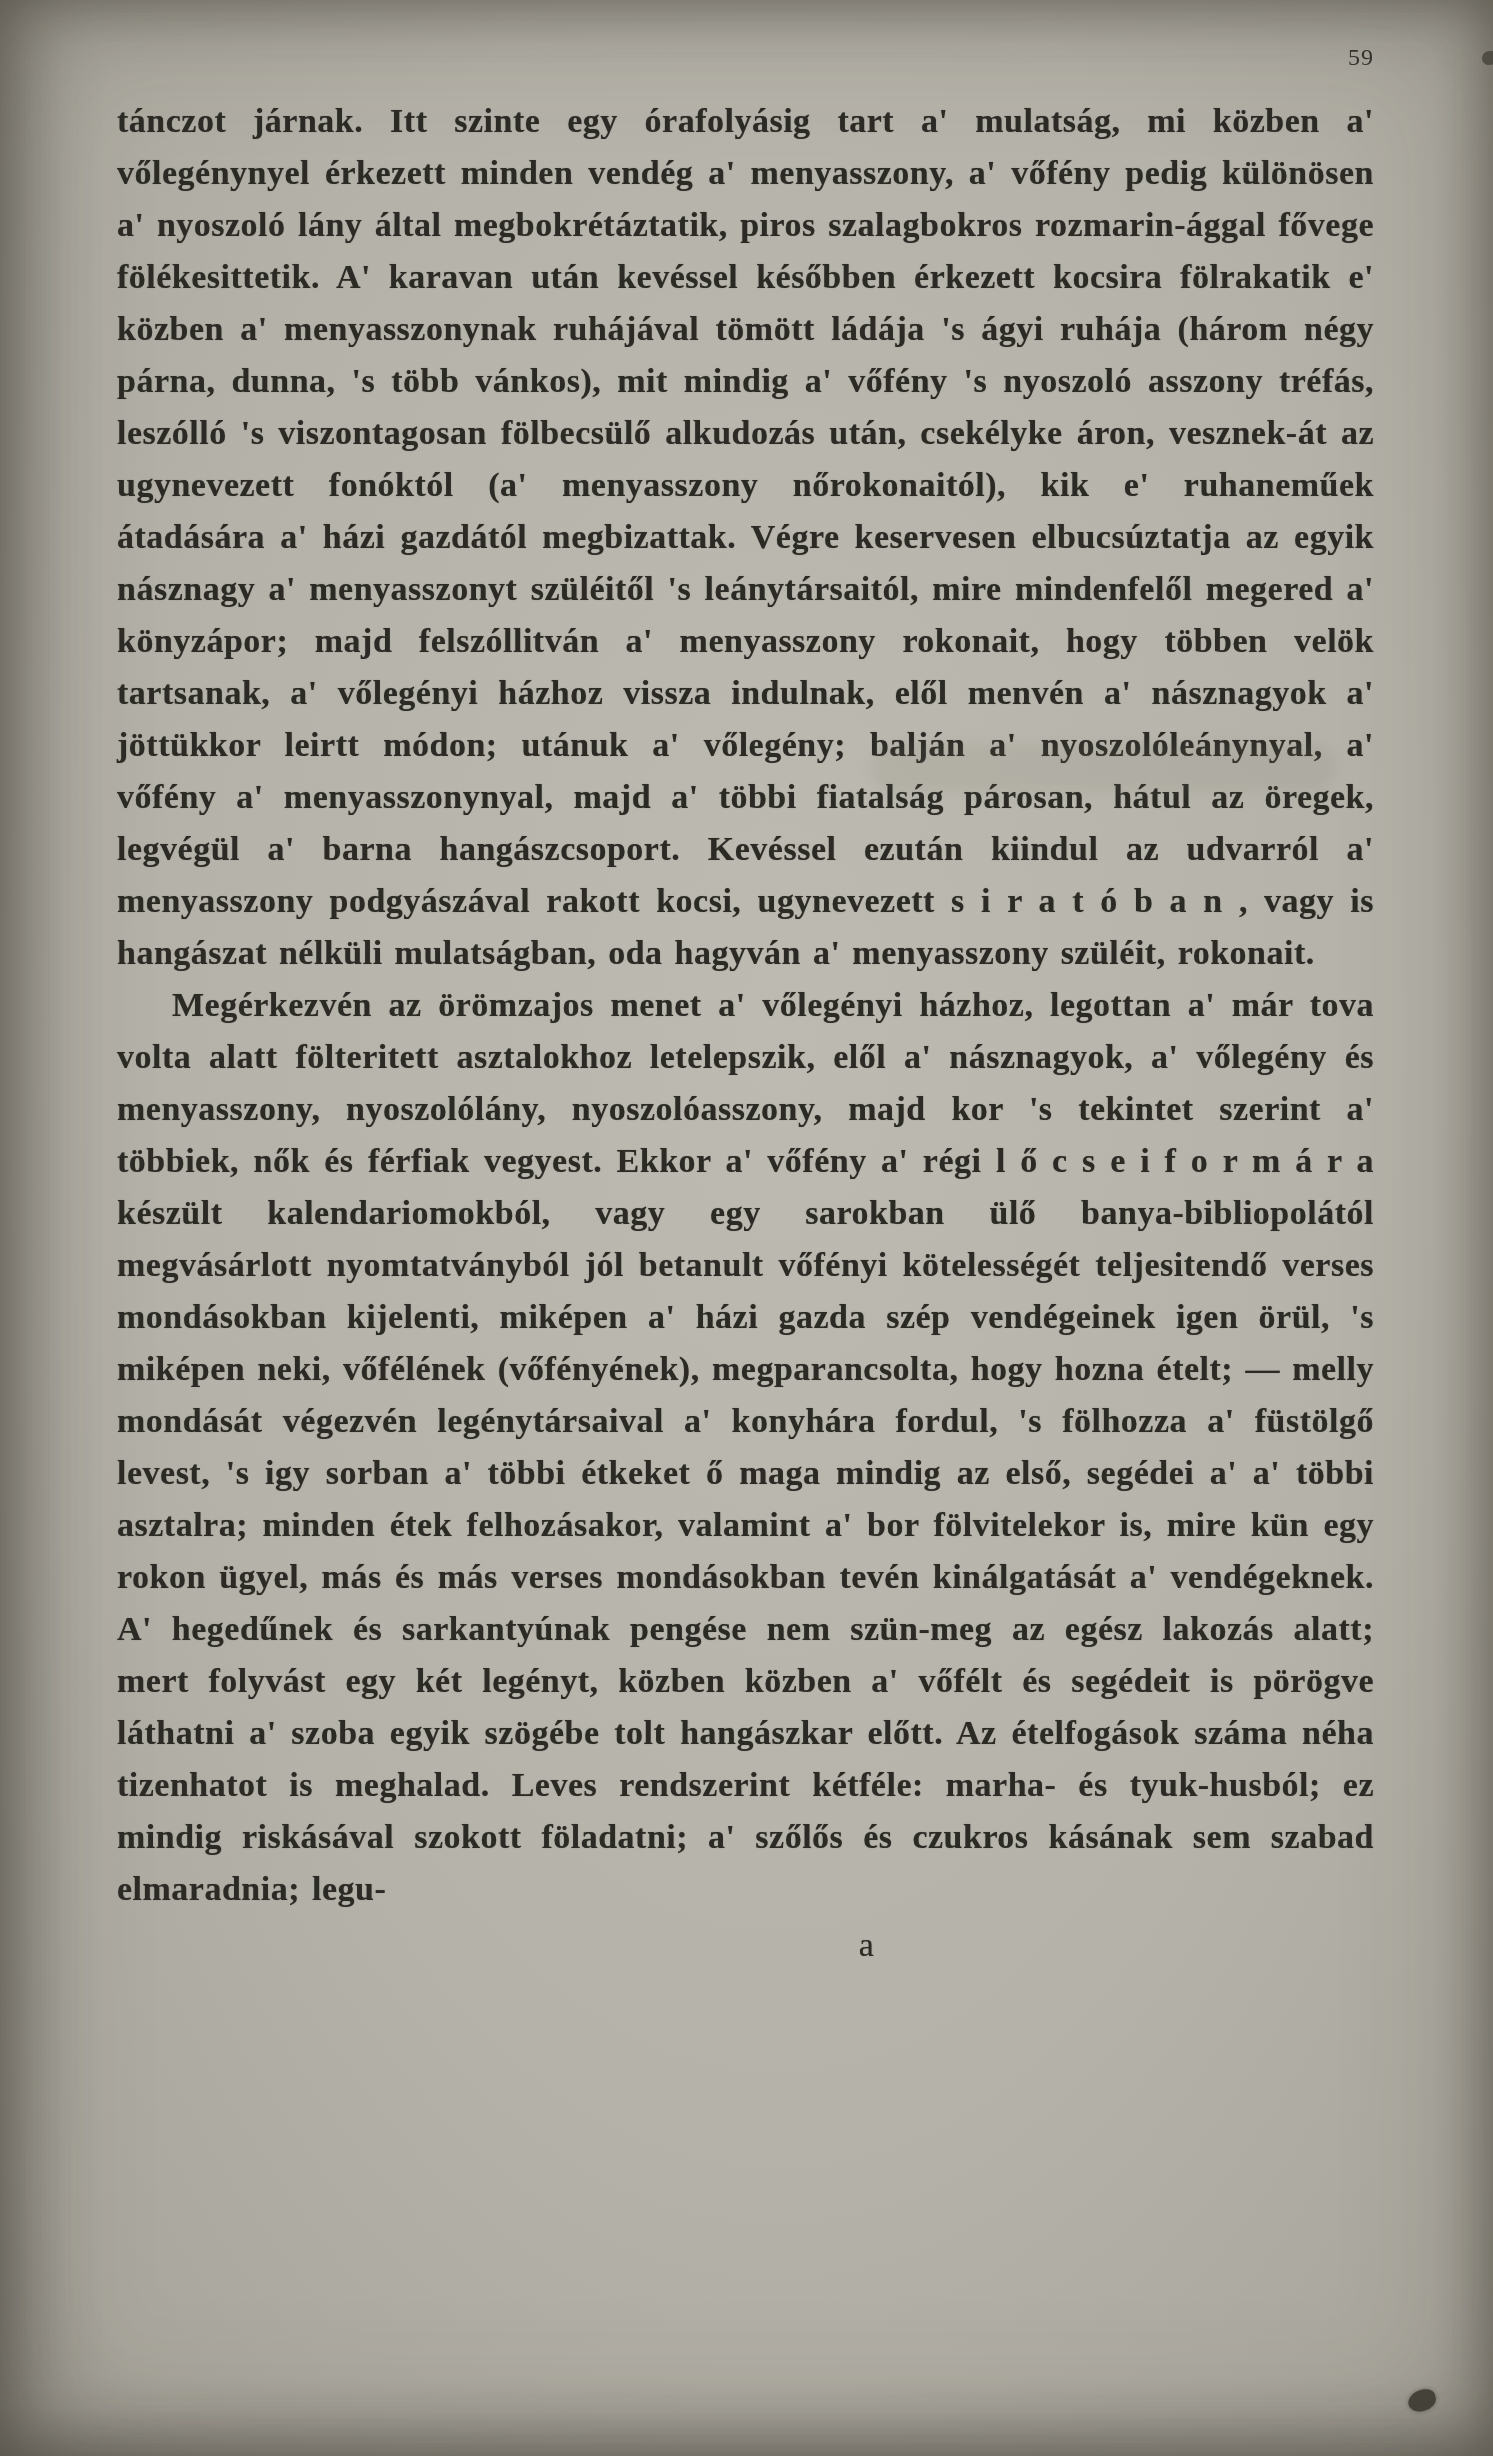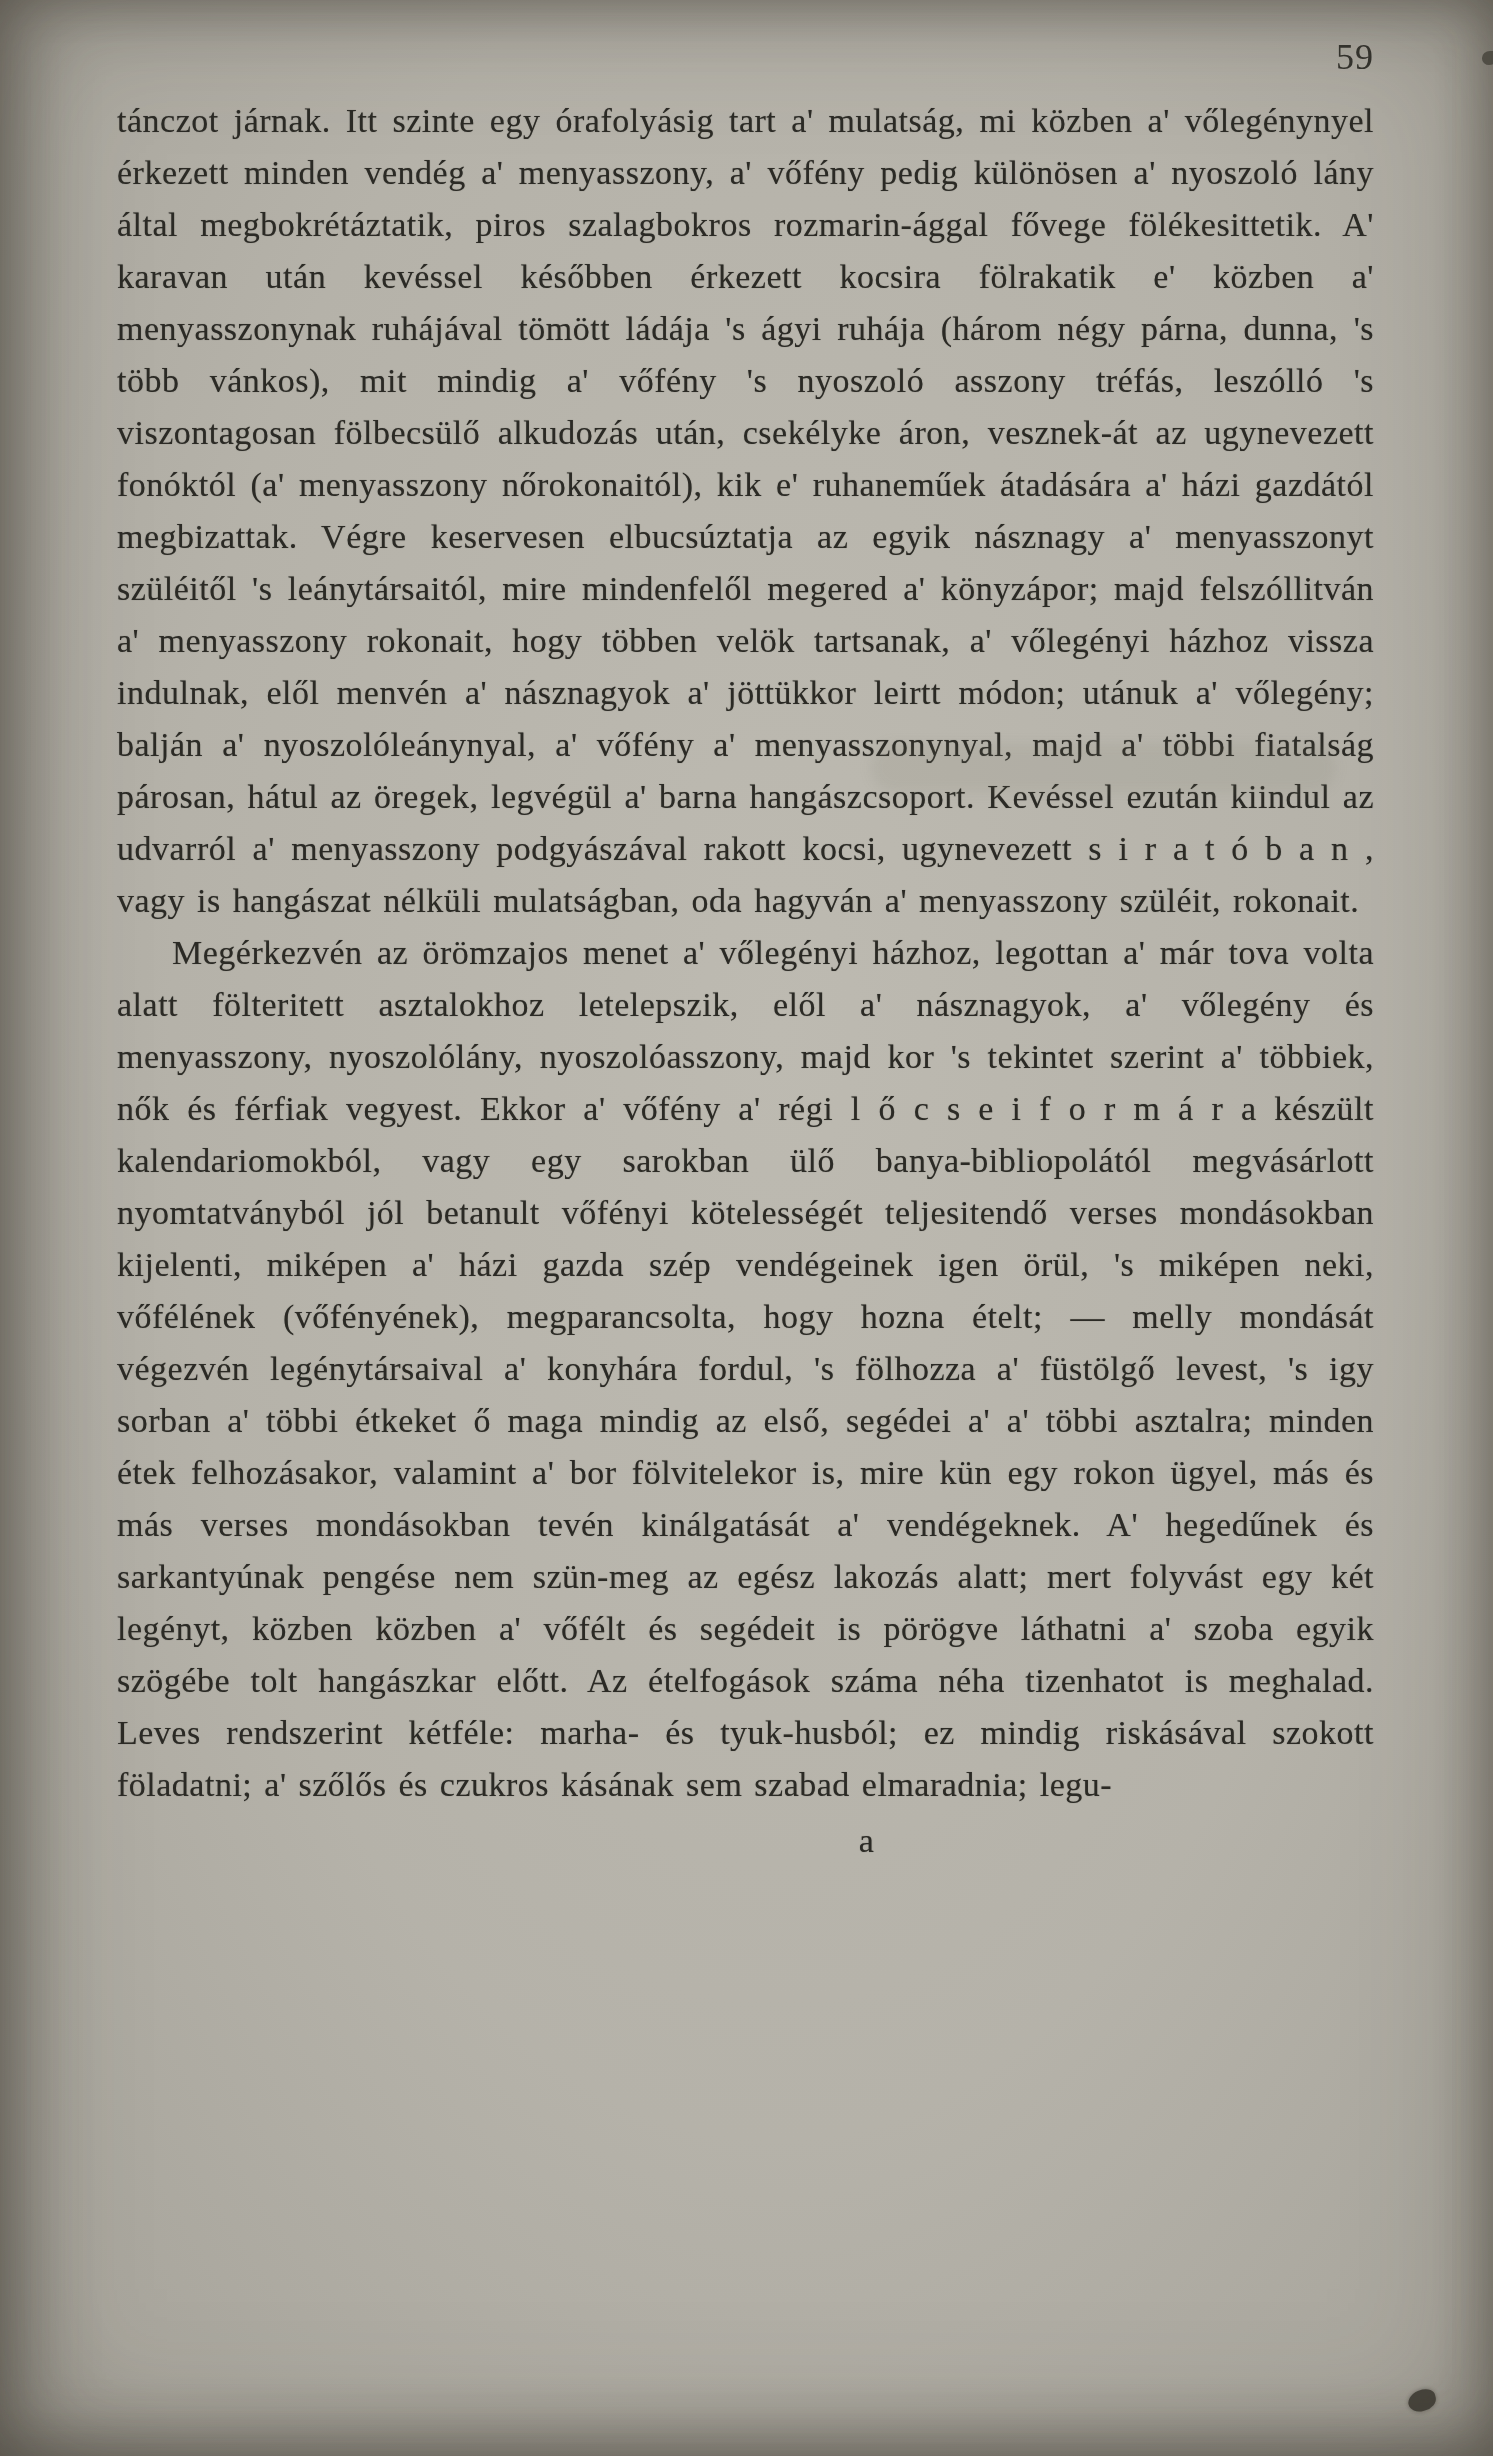--- a/index.html
+++ b/index.html
@@ -16,42 +16,43 @@
     box-shadow: inset 0 0 139px rgba(58, 53, 44, 0.35),
                 inset 30px 0 69px rgba(48, 44, 36, 0.28),
                 inset -12px 0 45px rgba(48, 44, 36, 0.18),
                 inset 0 -18px 59px rgba(48, 44, 36, 0.22);
     overflow: hidden;
     font-family: "Liberation Serif", "DejaVu Serif", serif;
     color: #2b2a25;
   }
   .page-number {
     position: absolute;
-    top: 36px;
+    top: 44px;
     left: 117px;
     width: 1257px;
     text-align: right;
-    font-size: 36px;
+    font-size: 24px;
     letter-spacing: 1px;
     color: #33322c;
   }
   .text-block {
     position: absolute;
     top: 95px;
     left: 117px;
     width: 1257px;
   }
   .para {
     margin: 0;
     font-size: 34px;
     line-height: 52px;
     text-align: justify;
     letter-spacing: 0.5px;
     word-spacing: 3px;
     text-shadow: 0 0 1px rgba(43, 42, 37, 0.45);
+    font-weight: bold;
   }
   .para.continued {
     text-indent: 0;
   }
   .para.indented {
     text-indent: 55px;
   }
   .catchword {
     margin: 0;
     padding-left: 59%;

